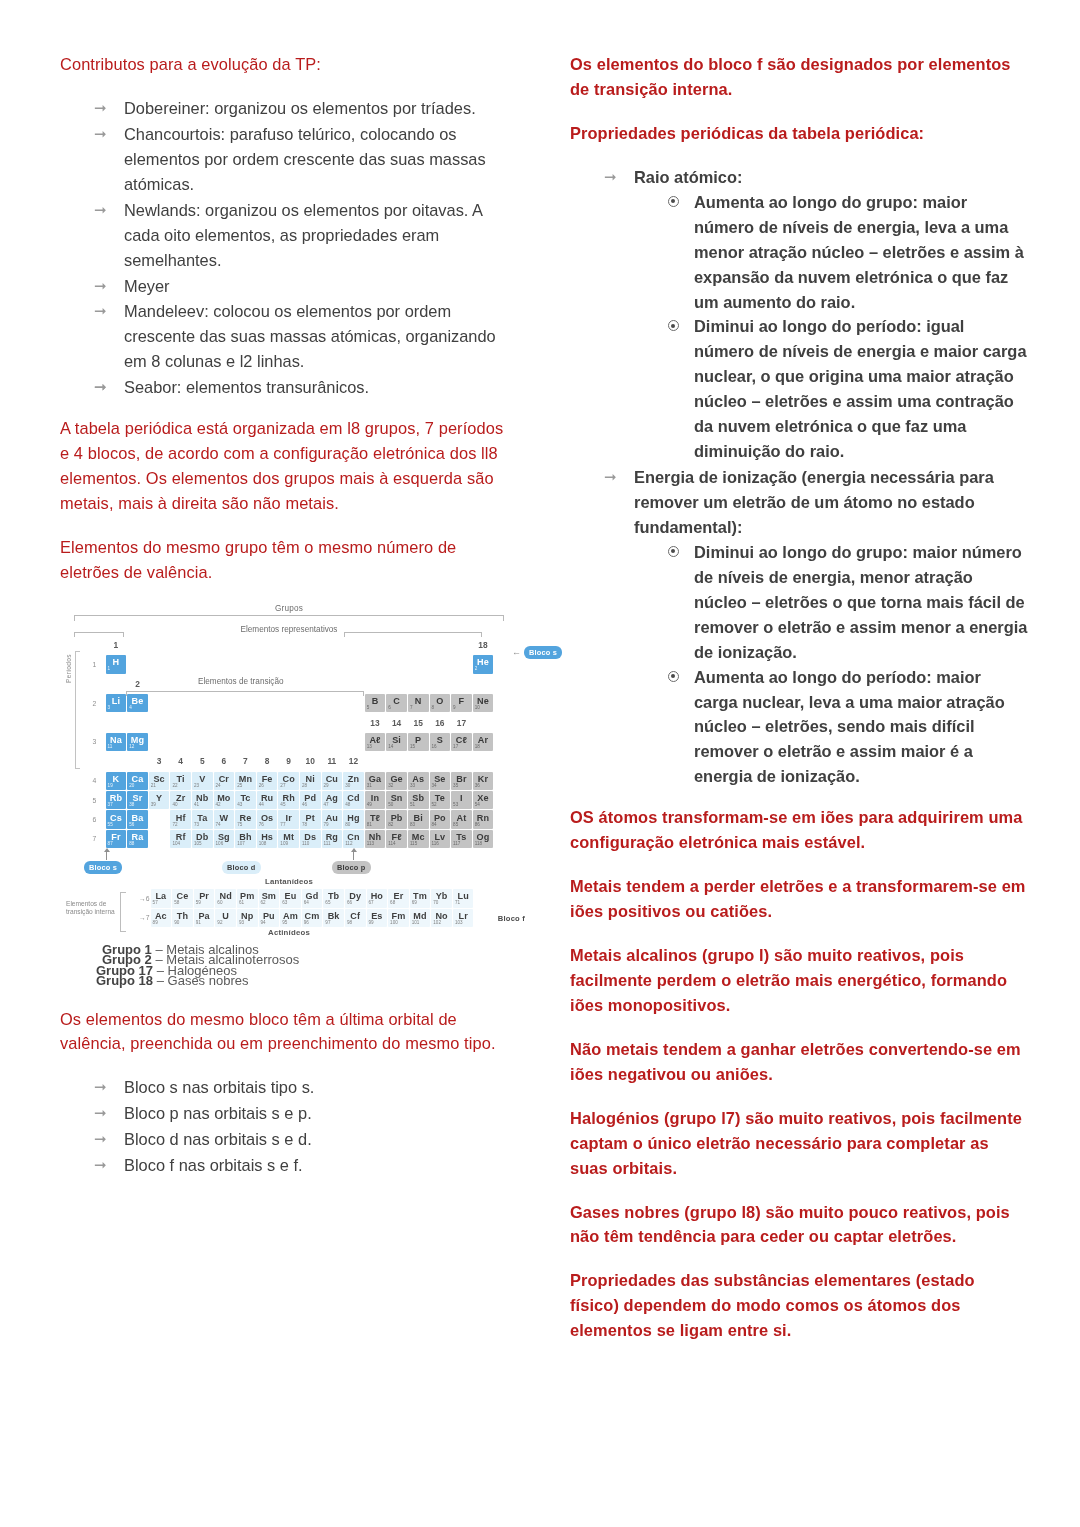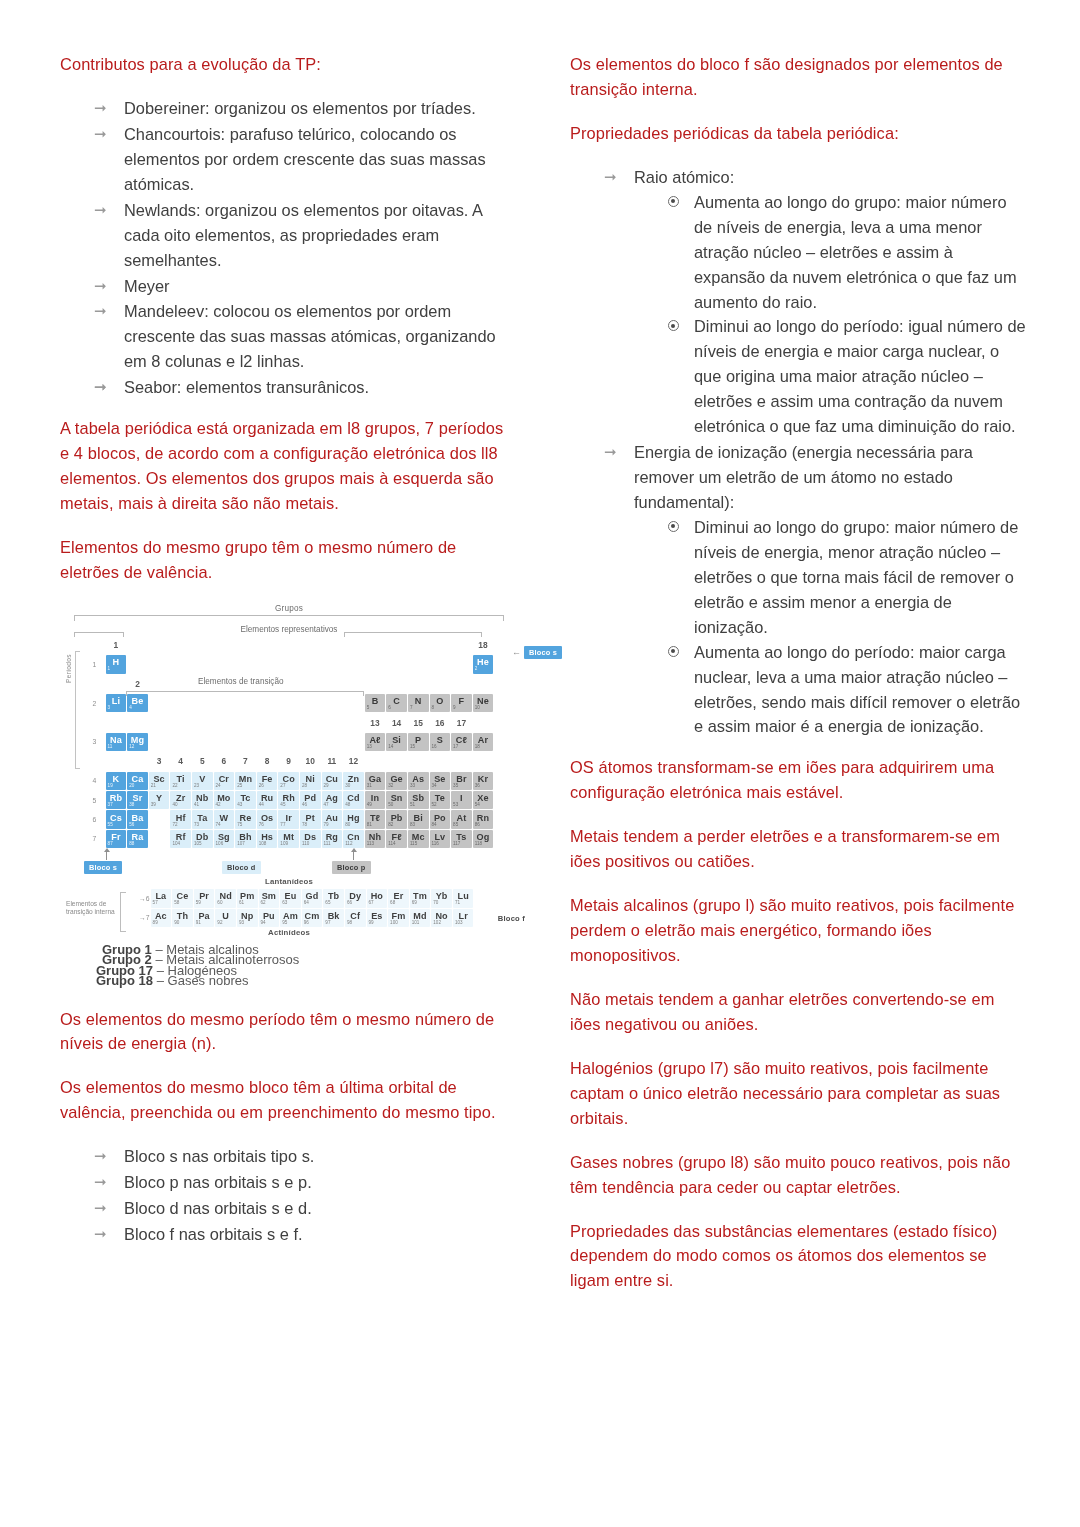--- a/index.html
+++ b/index.html
@@ -17,21 +17,21 @@
     width: 1080px;
     height: 1527px;
     padding: 52px 56px 20px 60px;
     display: flex;
     gap: 58px;
   }
   .col {
     width: 452px;
     flex: 0 0 452px;
   }
-  .col.right { width: 458px; flex: 0 0 458px; }
+  .col.right { width: 458px; flex: 0 0 458px; font-weight: bold; }
 
   p.para {
     margin: 0 0 19px 0;
     font-size: 16.4px;
     line-height: 1.52;
     color: #b91c1c;
     letter-spacing: 0.1px;
   }
   ul.lv1 {
     list-style: none;
@@ -218,21 +218,21 @@
     border-left: 1px solid #b9b9b9;
     border-right: 1px solid #b9b9b9;
     height: 5px;
   }
 
   .cal {
     display: inline-block;
     font-size: 7.4px;
     font-weight: 700;
     padding: 2.2px 5px;
-    border-radius: 1px;
+    border-radius: 6px;
     letter-spacing: .2px;
   }
   .cal-s { background:#53a4de; color:#fff; }
   .cal-d { background:#daeef9; color:#3f3f3f; }
   .cal-p { background:#c3c3c3; color:#3a3a3a; }
   .cal-f { color:#4a4a4a; font-weight:700; }
 
   .blocos-row {
     position: relative;
     height: 26px;
@@ -994,21 +994,20 @@
       <div class="act-title">Actinídeos</div>
 
       <div class="legend" id="pt-legend">
           <div class="l1"><b>Grupo 1</b> – <span>Metais alcalinos</span></div>
           <div class="l1"><b>Grupo 2</b> – <span>Metais alcalinoterrosos</span></div>
           <div class=""><b>Grupo 17</b> – <span>Halogéneos</span></div>
           <div class=""><b>Grupo 18</b> – <span>Gases nobres</span></div>
         </div>
     </div>
 
-    <p class="para">Os elementos do mesmo período têm o mesmo número de níveis de energia (n).</p>
 
     <p class="para">Os elementos do mesmo bloco têm a última orbital de valência, preenchida ou em preenchimento do mesmo tipo.</p>
 
     <ul class="lv1" id="blocos-list">
         <li><span class="arrow">➞</span><span>Bloco s nas orbitais tipo s.</span></li>
         <li><span class="arrow">➞</span><span>Bloco p nas orbitais s e p.</span></li>
         <li><span class="arrow">➞</span><span>Bloco d nas orbitais s e d.</span></li>
         <li><span class="arrow">➞</span><span>Bloco f nas orbitais s e f.</span></li>
       </ul>
 

